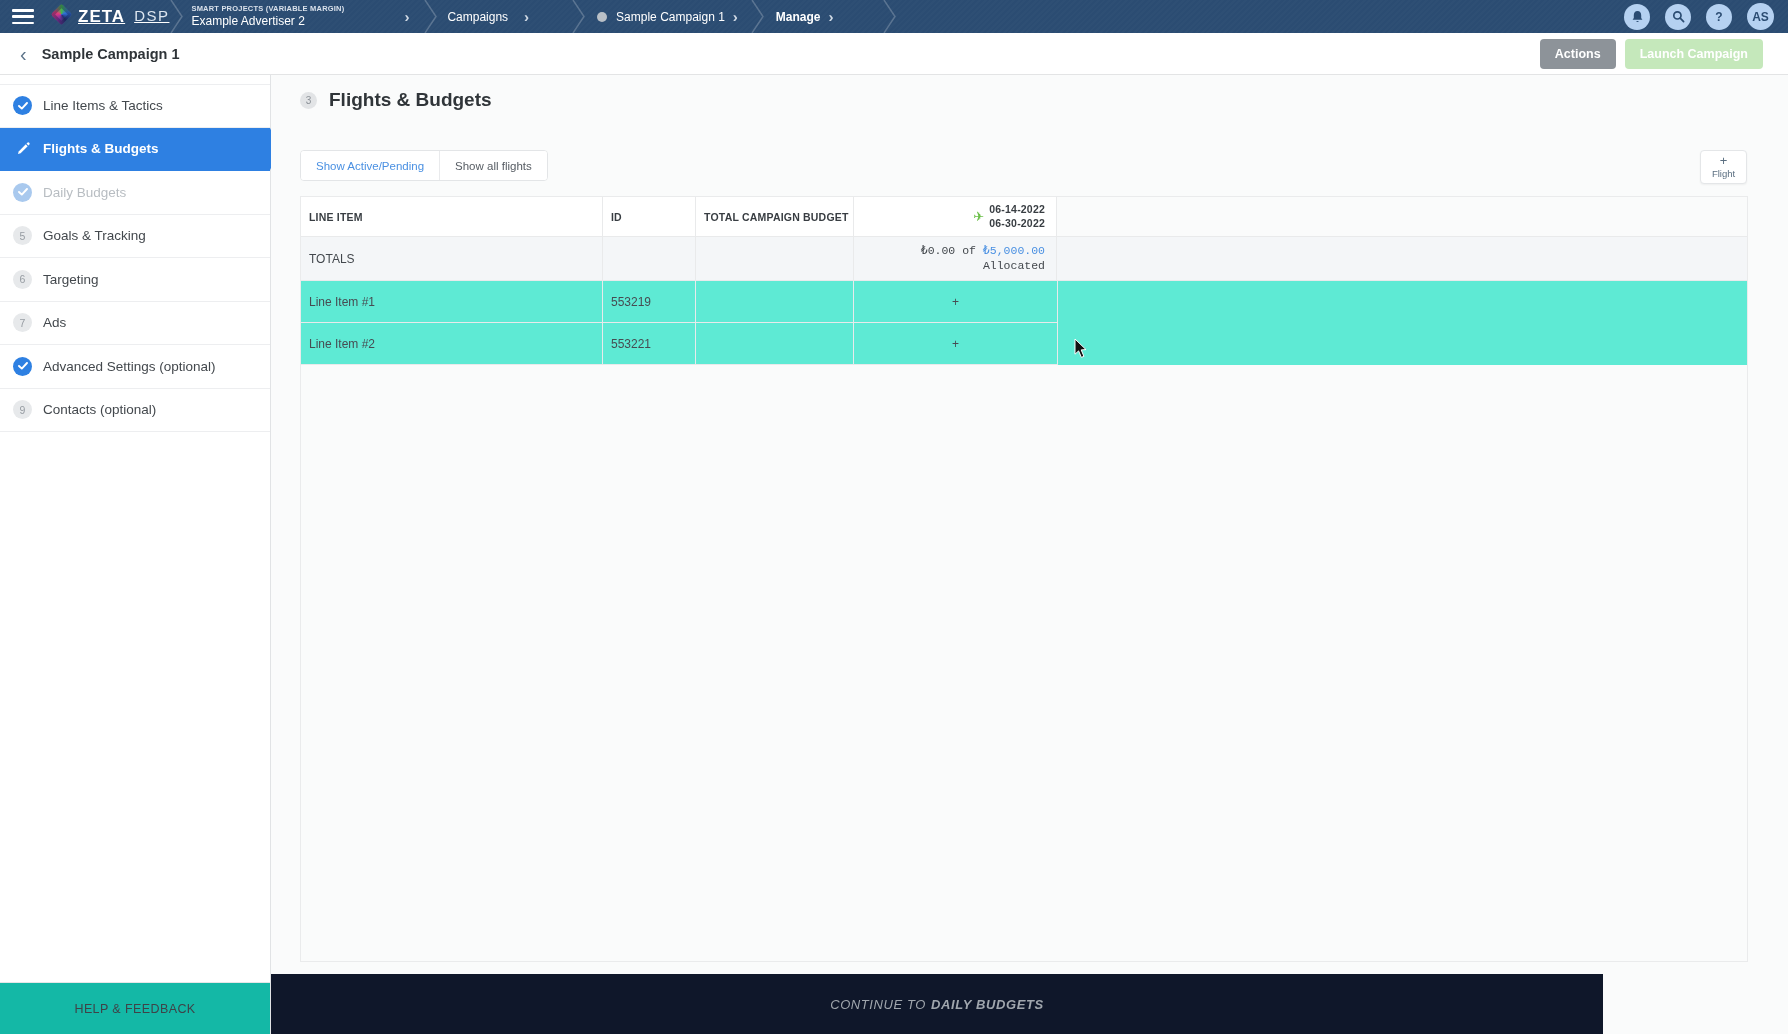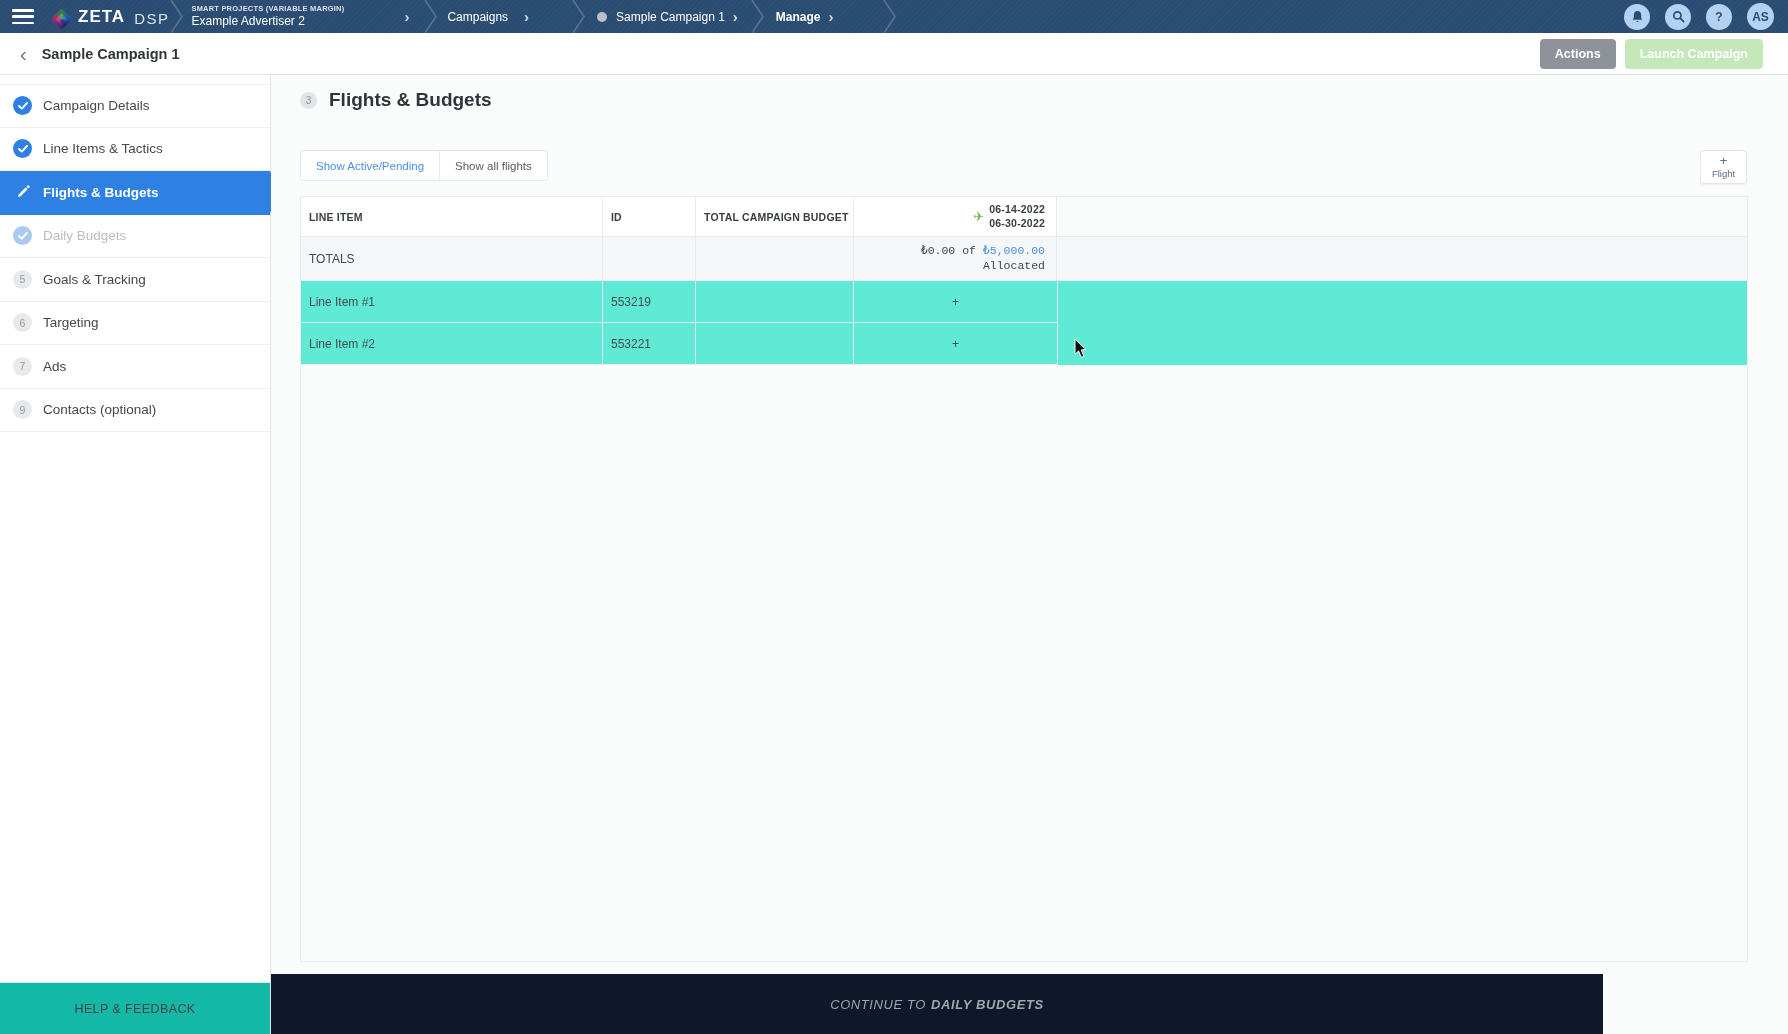--- a/index.html
+++ b/index.html
@@ -7,21 +7,21 @@
     font-family:"Liberation Sans", "DejaVu Sans", sans-serif; background:#fafbfb; }
   .app { position:relative; width:1788px; height:1034px; }
 
   
   .topbar { position:absolute; left:0; top:0; width:1788px; height:33px;
     background:#2b4c72; display:flex; align-items:center; color:#fff;
     background-image:repeating-linear-gradient(135deg, rgba(255,255,255,.015) 0 2px, rgba(0,0,0,0) 2px 4px); }
   .hamburger { width:22px; height:15px; margin-left:12px; display:flex; flex-direction:column;
     justify-content:space-between; cursor:pointer; }
   .hamburger span { display:block; height:2.5px; background:#fff; border-radius:1px; }
-  .logo { display:flex; align-items:flex-end; margin-left:20px; }
+  .logo { display:flex; align-items:flex-start; margin-left:20px;text-decoration:underline; }
   .logo-diamond { width:15px; height:15px; transform:rotate(45deg); border-radius:2px;
     background:conic-gradient(from -45deg, #45b649, #2f6fd8, #21306e, #8e2f9e, #e23a7c, #45b649);
     box-shadow:inset 0 0 0 3px rgba(20,30,60,.35); }
   .logo-zeta { font-size:17px; font-weight:bold; letter-spacing:1px; margin-left:9px; }
   .logo-dsp { font-size:15px; font-weight:400; color:#dde6f0; letter-spacing:1.5px; margin-left:9px; }
   .bc-sep { width:16px; height:33px; flex:0 0 auto; }
   .crumb { display:flex; align-items:center; font-size:12px; color:#fff; white-space:nowrap; cursor:pointer; }
   .crumb .chev { color:#cfd9e4; font-size:15px; font-weight:bold; margin-left:8px; line-height:1; }
   .crumb-2line { display:flex; flex-direction:column; line-height:1.25; }
   .crumb-super { font-size:7.5px; letter-spacing:.2px; color:#d9e1eb; font-weight:bold; }
@@ -200,28 +200,20 @@
   </div>
 
   <div class="sidebar">
     <div class="steps">
       <div class="step">
         <span class="step-ico done">
             <svg width="10" height="8" viewBox="0 0 10 8">
               <polyline points="1,4 3.8,6.6 9,1" fill="none" stroke="#fff" stroke-width="1.9" stroke-linecap="round" stroke-linejoin="round"></polyline>
             </svg>
           </span>
-        <span class="step-label">Campaign Details</span>
-      </div>
-      <div class="step">
-        <span class="step-ico done">
-            <svg width="10" height="8" viewBox="0 0 10 8">
-              <polyline points="1,4 3.8,6.6 9,1" fill="none" stroke="#fff" stroke-width="1.9" stroke-linecap="round" stroke-linejoin="round"></polyline>
-            </svg>
-          </span>
         <span class="step-label">Line Items &amp; Tactics</span>
       </div>
       <div class="step active">
         <span class="step-ico">
             <svg width="14" height="14" viewBox="0 0 14 14">
               <path d="M2 12 L2.7 9.4 L9.8 2.3 L11.7 4.2 L4.6 11.3 Z" fill="#fff"></path>
               <path d="M10.5 1.6 L12.4 3.5 L13.2 2.7 A1.1 1.1 0 0 0 11.3 .8 Z" fill="#fff"></path>
             </svg>
           </span>
         <span class="step-label">Flights &amp; Budgets</span>
@@ -238,20 +230,28 @@
         <span class="step-ico num">5</span>
         <span class="step-label">Goals &amp; Tracking</span>
       </div>
       <div class="step">
         <span class="step-ico num">6</span>
         <span class="step-label">Targeting</span>
       </div>
       <div class="step">
         <span class="step-ico num">7</span>
         <span class="step-label">Ads</span>
+      </div>
+      <div class="step">
+        <span class="step-ico done">
+            <svg width="10" height="8" viewBox="0 0 10 8">
+              <polyline points="1,4 3.8,6.6 9,1" fill="none" stroke="#fff" stroke-width="1.9" stroke-linecap="round" stroke-linejoin="round"></polyline>
+            </svg>
+          </span>
+        <span class="step-label">Advanced Settings (optional)</span>
       </div>
       <div class="step">
         <span class="step-ico num">9</span>
         <span class="step-label">Contacts (optional)</span>
       </div>
     </div>
     <div class="help-cell">HELP &amp; FEEDBACK</div>
   </div>
 
   <div class="main">

